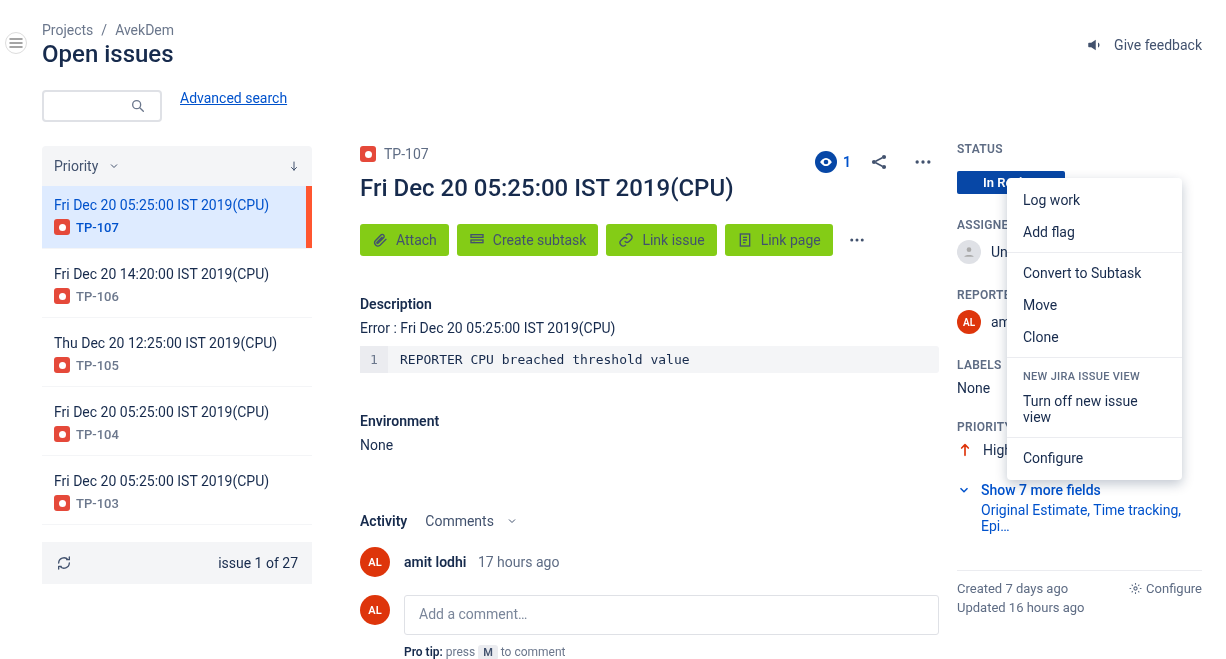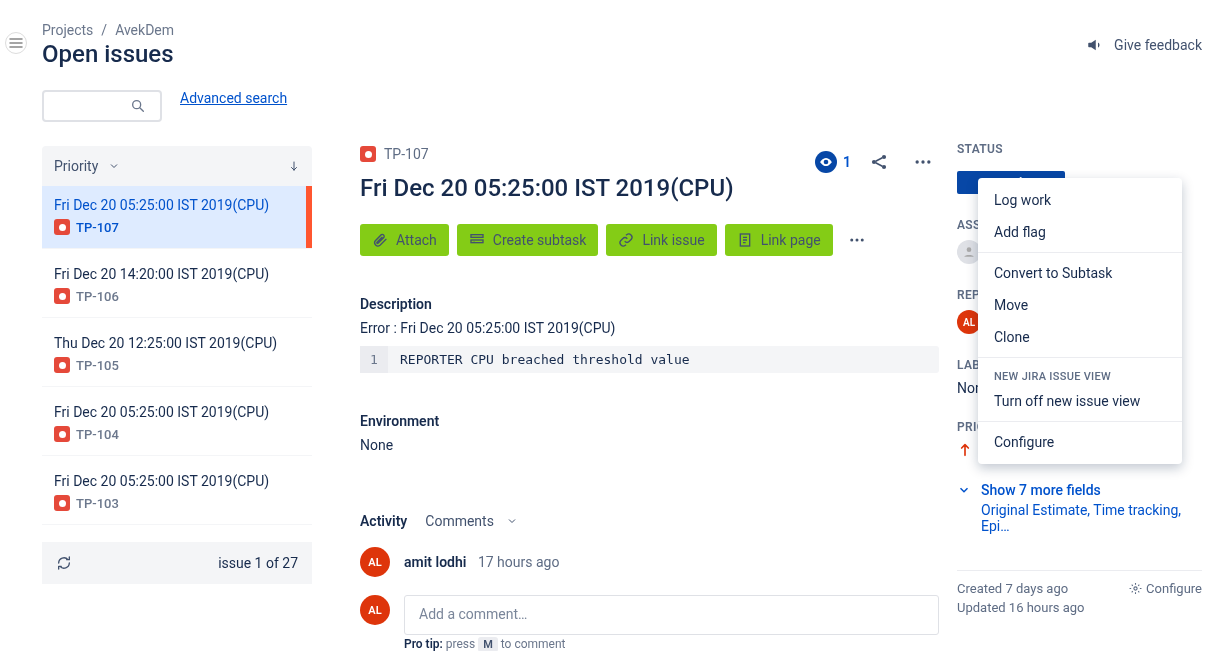--- a/index.html
+++ b/index.html
@@ -52,37 +52,37 @@
 .none { color: #172b4d; margin-top: 8px; }
 .activity { display: flex; align-items: center; gap: 18px; margin-top: 60px; }
 .activity .lbl { font-weight: 600; }
 .activity .cm { color: #42526e; display: flex; align-items: center; gap: 12px; }
 .cmt-row { display: flex; align-items: center; gap: 14px; margin-top: 18px; }
 .avatar { width: 30px; height: 30px; border-radius: 50%; background: #de350b; color: #fff; font-size: 11px; font-weight: 600; display: flex; align-items: center; justify-content: center; }
 .cmt-name { font-weight: 600; }
 .cmt-time { color: #5e6c84; margin-left: 8px; }
 .add-cmt { display: flex; gap: 14px; margin-top: 18px; }
 .cmt-input { flex: 1; border: 1px solid #dfe1e6; border-radius: 3px; padding: 10px 14px; color: #7a869a; min-height: 40px; }
-.protip { margin-top: 2px; margin-left: 44px; font-size: 12px; color: #6b778c; }
+.protip { margin-top: 10px; margin-left: 44px; font-size: 12px; color: #6b778c; }
 .protip b { color: #172b4d; font-weight: 600; }
 .kbd { background: #ebecf0; border-radius: 3px; padding: 1px 5px; font-size: 11px; color: #42526e; font-weight: 600; }
 .right-col { width: 245px; margin-top: -4px; }
 .field { margin-bottom: 24px; }
 .field-lbl { font-size: 12px; font-weight: 600; color: #5e6c84; letter-spacing: 0.3px; }
 .status-badge { background: #0747a6; color: #fff; display: inline-flex; align-items: center; gap: 4px; padding: 4px 26px; border-radius: 2px; font-weight: 600; margin-top: 15px; font-size: 13px; }
 .assignee { display: flex; align-items: center; gap: 10px; margin-top: 8px; }
 .unassigned-av { width: 24px; height: 24px; border-radius: 50%; background: #dfe1e6; display: flex; align-items: center; justify-content: center; color: #aaa; }
 .av-sm { width: 24px; height: 24px; border-radius: 50%; background: #de350b; color: #fff; font-size: 10px; font-weight: 600; display: flex; align-items: center; justify-content: center; }
 .pri-row { display: flex; align-items: center; gap: 10px; margin-top: 8px; }
 .show-more { display: flex; align-items: center; gap: 10px; color: #0052cc; font-weight: 500; }
 .show-sub { color: #0052cc; margin-left: 24px; margin-top: 4px; font-size: 14px; }
 .footer-meta { border-top: 1px solid #ebecf0; margin-top: 36px; padding-top: 10px; font-size: 13px; color: #5e6c84; }
 .footer-row { display: flex; justify-content: space-between; }
 .cfg { display: flex; align-items: center; gap: 4px; }
-.menu { position: absolute; width: 204px; background: #fff; border-radius: 4px; box-shadow: 0 4px 12px rgba(9,30,66,0.25); padding: 6px 0; right: 44px; top: 178px; }
+.menu { position: absolute; width: 175px; background: #fff; border-radius: 4px; box-shadow: 0 4px 12px rgba(9,30,66,0.25); padding: 6px 0; right: 44px; top: 178px; }
 .menu-item { padding: 8px 16px; font-size: 14px; color: #172b4d; cursor: pointer; }
 .menu-sep { height: 1px; background: #ebecf0; margin: 4px 0; }
 .menu-heading { font-size: 11px; color: #5e6c84; padding: 8px 16px 2px; font-weight: 500; letter-spacing: 0.3px; }
 svg { display: block; }
 </style>
 </head>
 <body>
 
 <div class="root">
   <div class="rail">

